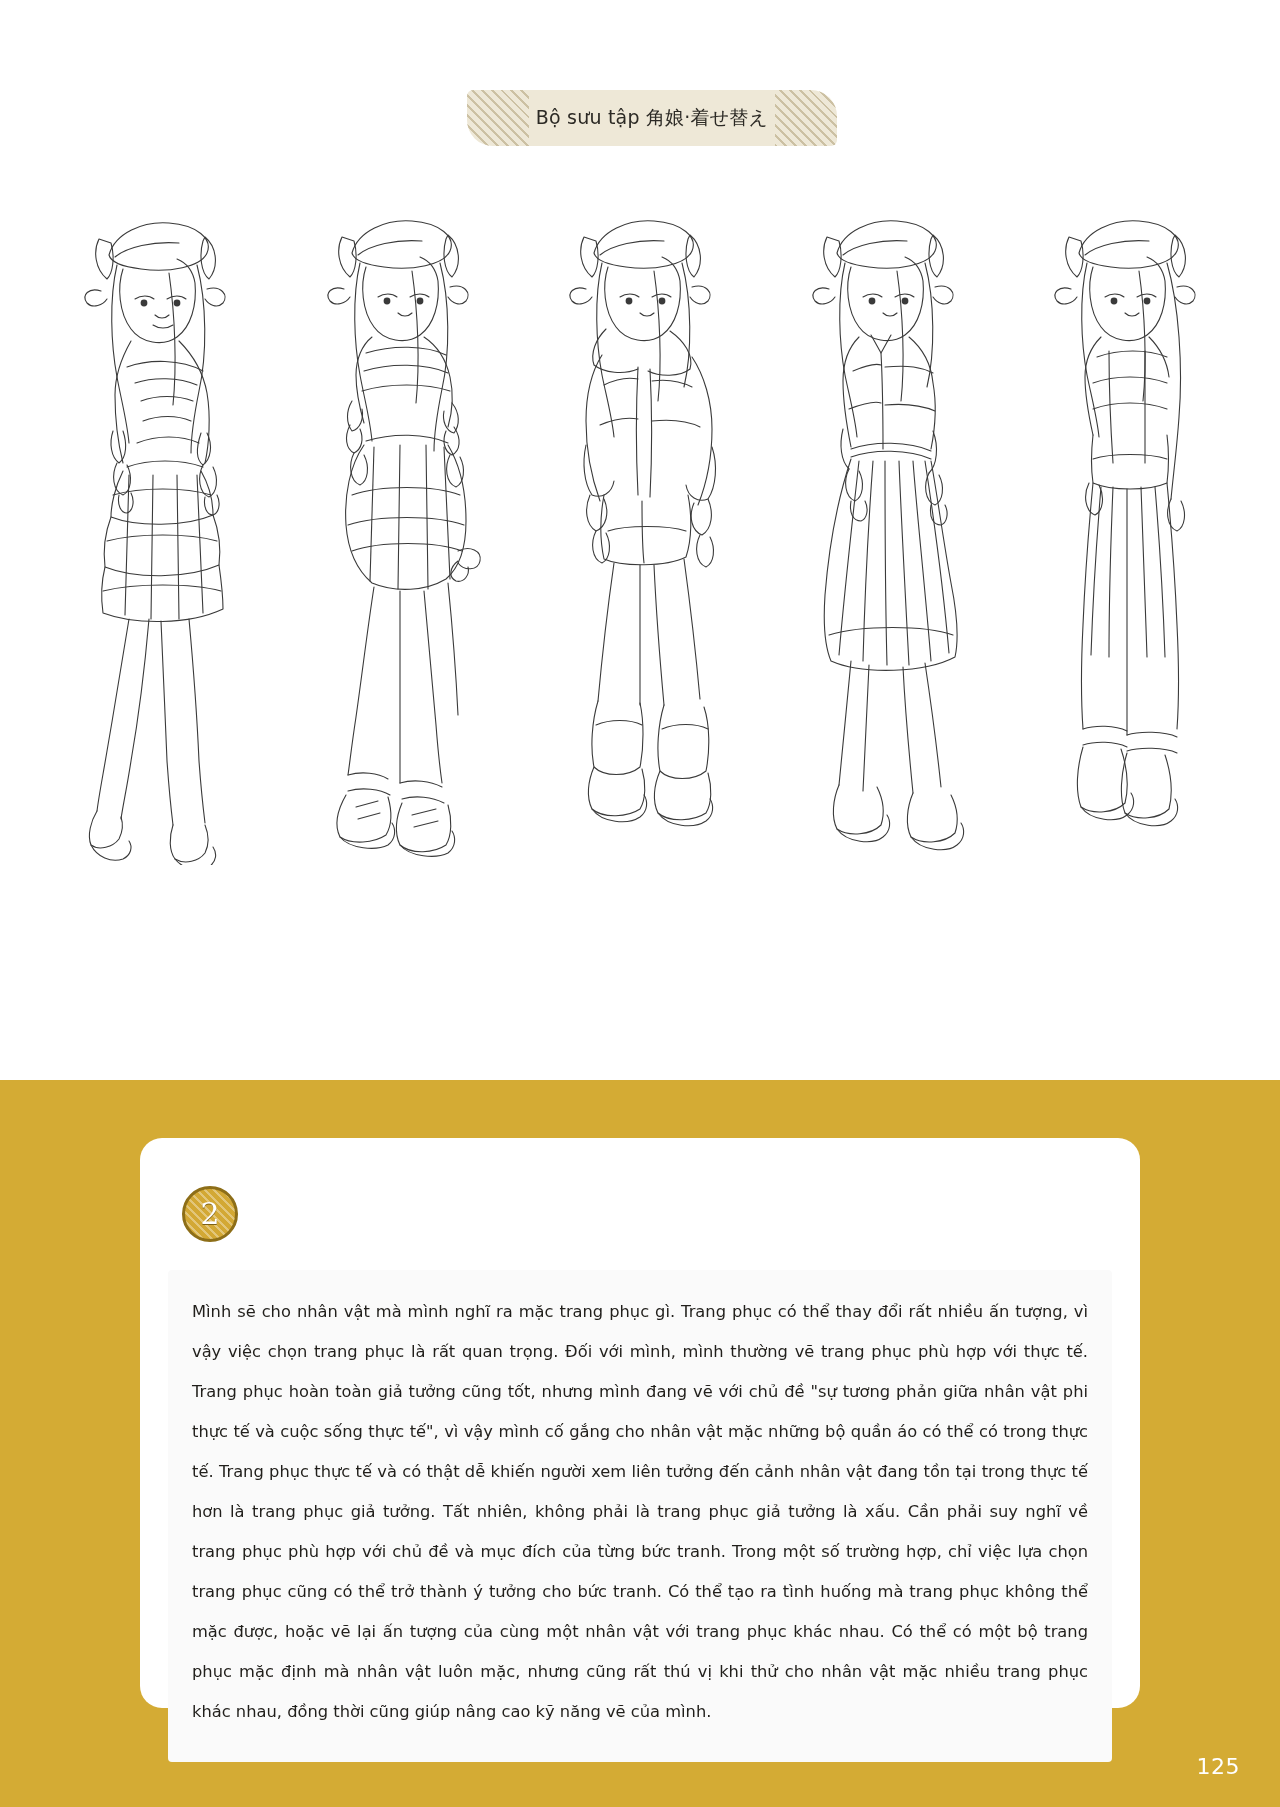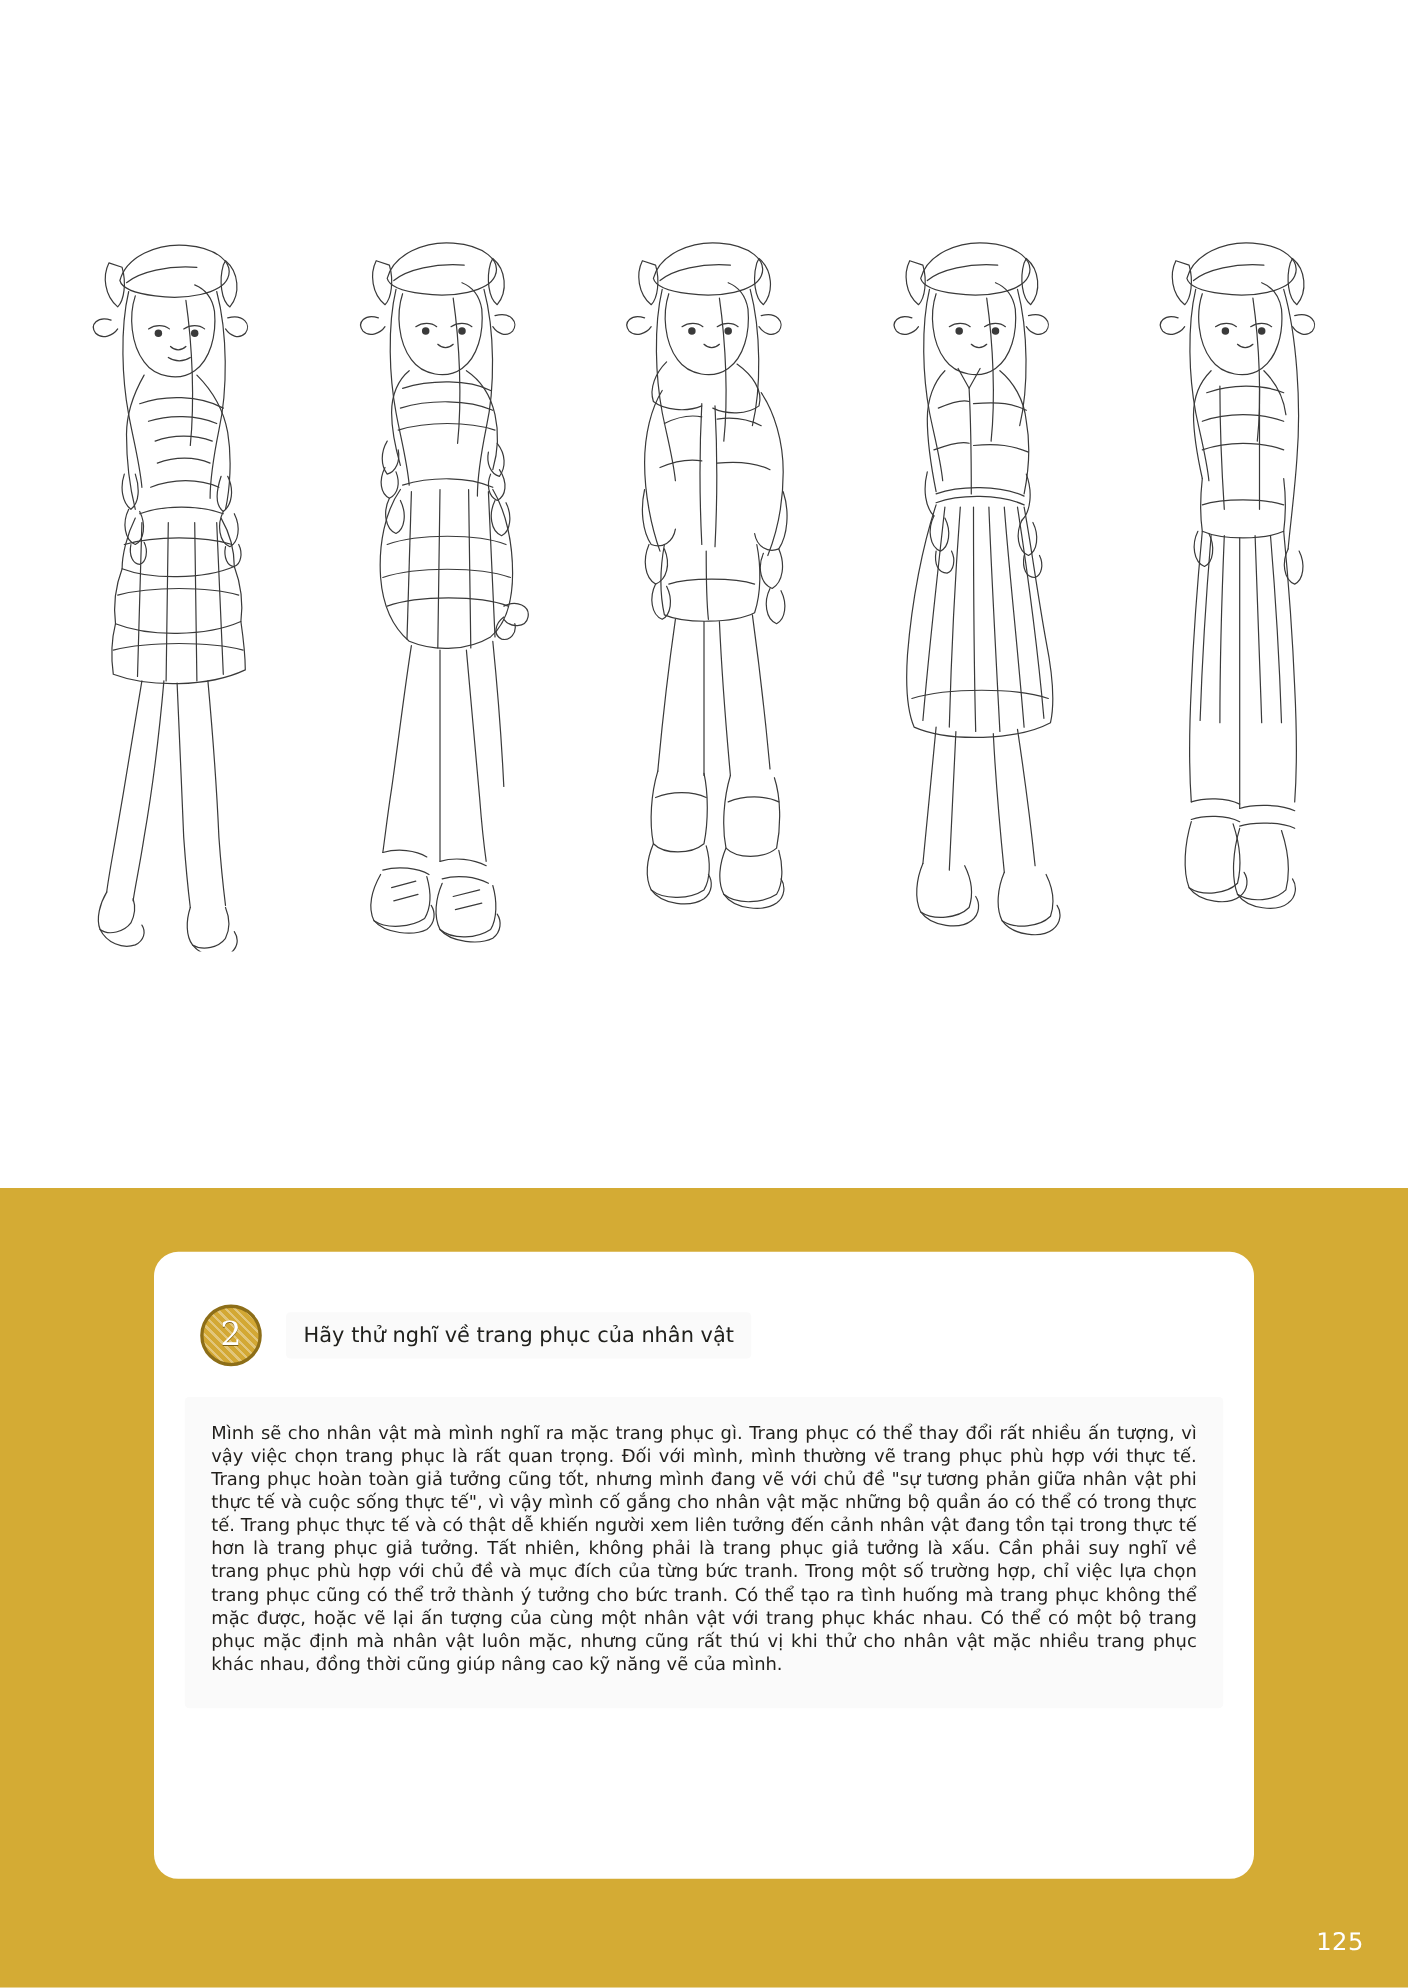--- a/index.html
+++ b/index.html
@@ -164,21 +164,21 @@
     left: 28px;
     top: 132px;
     width: 944px;
     background: #fafafa;
     border-radius: 4px;
     padding: 22px 24px 30px 24px;
     box-sizing: border-box;
   }
   .body-text {
     font-size: 16.3px;
-    line-height: 21px;
+    line-height: 40px;
     color: #211f1b;
     text-align: justify;
     margin: 0;
   }
 
   
   .page-number {
     position: absolute;
     right: 40px;
     bottom: 28px;
@@ -188,20 +188,25 @@
   }
 </style>
 </head>
 <body>
 
 <div class="page-top"></div>
 <div class="page-bottom"></div>
 
 <div class="illus-card">
 
+  <div class="title-ribbon">
+    <div class="hatch-left"></div>
+    <div class="hatch-right"></div>
+    <div class="title-text">Bộ sưu tập 角娘·着せ替え</div>
+  </div>
 
   <div class="figures">
 
     <div class="figure">
       <svg viewBox="0 0 220 670" width="220" height="670" fill="none" stroke="#3a3a3a" stroke-width="1.1" stroke-linecap="round" stroke-linejoin="round">
 
         <path d="M52 60 C58 38 86 26 112 28 C140 30 156 44 150 58 C144 72 112 78 84 74 C68 72 54 68 52 60 Z"></path>
         <path d="M58 62 C70 52 96 46 122 48"></path>
 
         <path d="M42 44 C36 56 38 74 50 84 C56 78 58 62 54 48 Z"></path>
@@ -507,21 +512,20 @@
   </div>
 </div>
 
 <div class="text-card">
 
   <div class="badge-row">
     <div class="step-badge">
       <div class="badge-hatch"></div>
       <div class="badge-num">2</div>
     </div>
-    <div class="step-heading">Hãy thử nghĩ về trang phục của nhân vật</div>
   </div>
 
   <div class="body-block">
     <p class="body-text">Mình sẽ cho nhân vật mà mình nghĩ ra mặc trang phục gì. Trang phục có thể thay đổi rất nhiều ấn tượng, vì vậy việc chọn trang phục là rất quan trọng. Đối với mình, mình thường vẽ trang phục phù hợp với thực tế. Trang phục hoàn toàn giả tưởng cũng tốt, nhưng mình đang vẽ với chủ đề "sự tương phản giữa nhân vật phi thực tế và cuộc sống thực tế", vì vậy mình cố gắng cho nhân vật mặc những bộ quần áo có thể có trong thực tế. Trang phục thực tế và có thật dễ khiến người xem liên tưởng đến cảnh nhân vật đang tồn tại trong thực tế hơn là trang phục giả tưởng. Tất nhiên, không phải là trang phục giả tưởng là xấu. Cần phải suy nghĩ về trang phục phù hợp với chủ đề và mục đích của từng bức tranh. Trong một số trường hợp, chỉ việc lựa chọn trang phục cũng có thể trở thành ý tưởng cho bức tranh. Có thể tạo ra tình huống mà trang phục không thể mặc được, hoặc vẽ lại ấn tượng của cùng một nhân vật với trang phục khác nhau. Có thể có một bộ trang phục mặc định mà nhân vật luôn mặc, nhưng cũng rất thú vị khi thử cho nhân vật mặc nhiều trang phục khác nhau, đồng thời cũng giúp nâng cao kỹ năng vẽ của mình.</p>
   </div>
 </div>
 
 <div class="page-number">125</div>
 
 </body></html>

